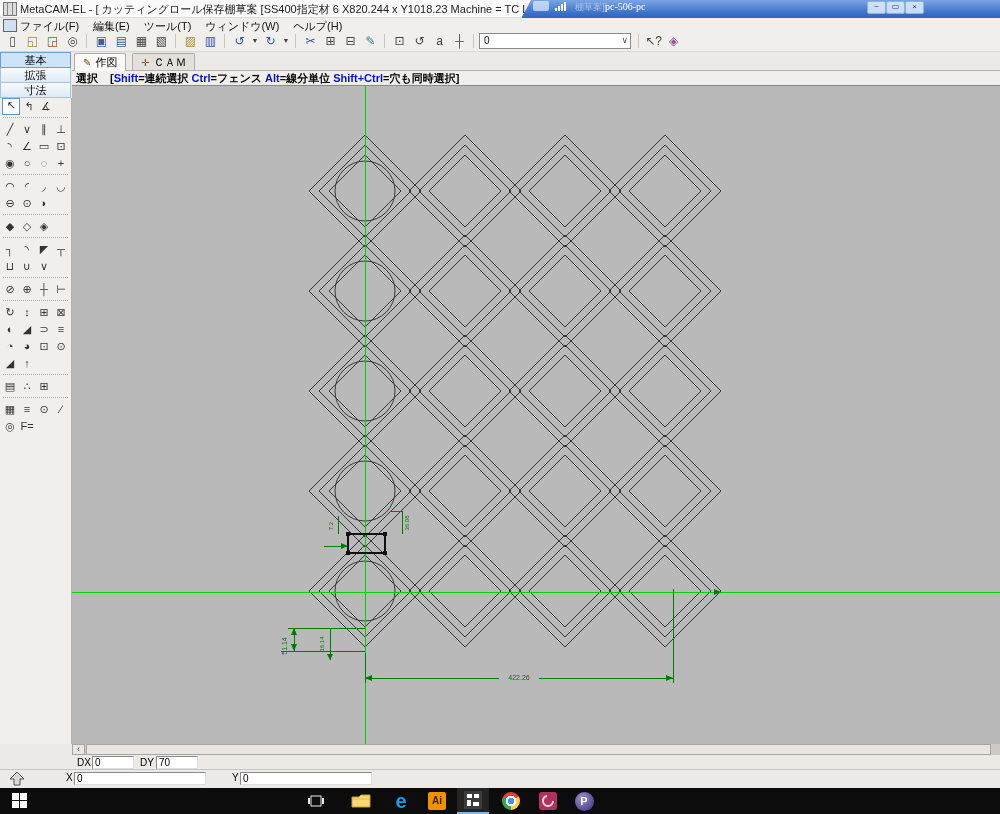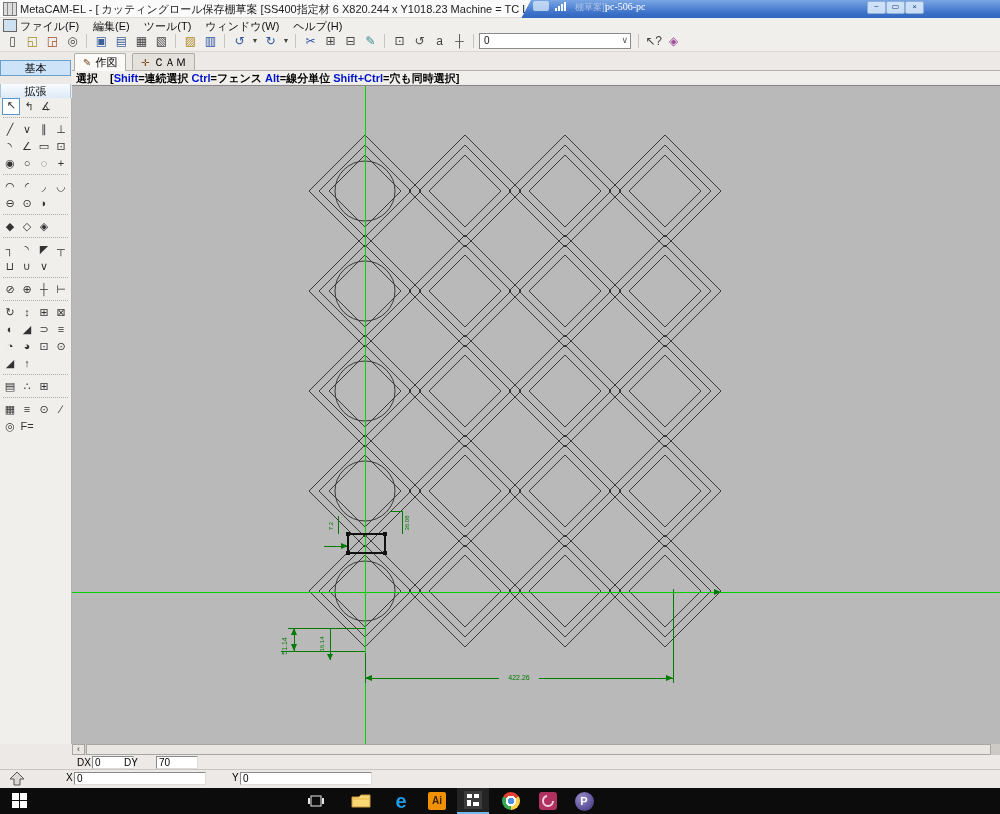--- a/index.html
+++ b/index.html
@@ -30,21 +30,21 @@
   #toolbar{position:absolute;left:0;top:32px;width:1000px;height:19px;background:#f1efec;border-bottom:1px solid #dbd7d1;}
   .tbtn{position:absolute;top:1px;width:19px;height:16px;text-align:center;font-size:12px;line-height:16px;color:#444;}
   .tdrop{position:absolute;top:1px;width:10px;height:16px;text-align:center;font-size:7px;line-height:16px;color:#444;}
   .tsep{position:absolute;top:2px;width:1px;height:14px;background:#c9c5bf;}
   #tcombo{position:absolute;top:1px;height:14px;background:#fff;border:1px solid #8a8a8a;font-size:10px;color:#111;}
   #tcombo .val{position:absolute;left:4px;top:1px;}
   #tcombo .arr{position:absolute;right:2px;top:1px;font-size:9px;color:#555;}
   
   #sidetabs{position:absolute;left:0;top:52px;width:71px;}
   .stab{height:14px;border:1px solid #a8c4da;border-top:none;background:linear-gradient(180deg,#f8fbfe,#ddeaf6);
-        font-size:11px;text-align:center;line-height:14px;color:#000;margin-top:8px;}
+        font-size:11px;text-align:center;line-height:14px;color:#000;}
   .stab.active{background:#cde3f8;border-color:#6aa0cc;border-top:1px solid #6aa0cc;}
   #palette{position:absolute;left:0;top:98px;width:71px;height:646px;background:#f1efec;border-right:1px solid #b5b1aa;}
   .prow{display:flex;padding-left:2px;height:17px;align-items:center;}
   .picon{width:16px;height:15px;margin-right:1px;text-align:center;font-size:11px;line-height:15px;color:#333;}
   .picon.active{background:#fff;border:1px solid #5a96d0;line-height:13px;}
   .psep{height:1px;margin:2px 3px;border-top:1px dotted #b0aca5;}
   
   #doctabs{position:absolute;left:72px;top:52px;width:928px;height:18px;background:#ece9e6;border-bottom:1px solid #b5b1aa;}
   .dtab{position:absolute;top:1px;height:16px;padding:0 8px;font-size:11px;line-height:16px;color:#000;
         border:1px solid #b0aca6;border-bottom:none;background:#e4e1dc;border-radius:2px 2px 0 0;}
@@ -366,21 +366,21 @@
       </svg></div>
 
   <div id="hscroll">
     <div class="btn">‹</div>
     <div class="thumb"></div>
   </div>
 
   <div id="dxdyrow">
     <span class="lbl" style="left:77px">DX</span>
     <div class="field" style="left:92px;width:36px">0</div>
-    <span class="lbl" style="left:124px">DY</span>
+    <span class="lbl" style="left:140px">DY</span>
     <div class="field" style="left:156px;width:36px">70</div>
   </div>
 
   <div id="xyrow">
     <svg width="18" height="16" style="position:absolute;left:8px;top:1px">
       <polygon points="9,1 16,8 12,8 12,14 6,14 6,8 2,8" fill="#dcd9d5" stroke="#555" stroke-width="1"></polygon>
     </svg>
     <span class="lbl" style="left:66px;top:2px">X</span>
     <div class="field" style="left:74px;top:2px;width:126px">0</div>
     <span class="lbl" style="left:232px;top:2px">Y</span>

